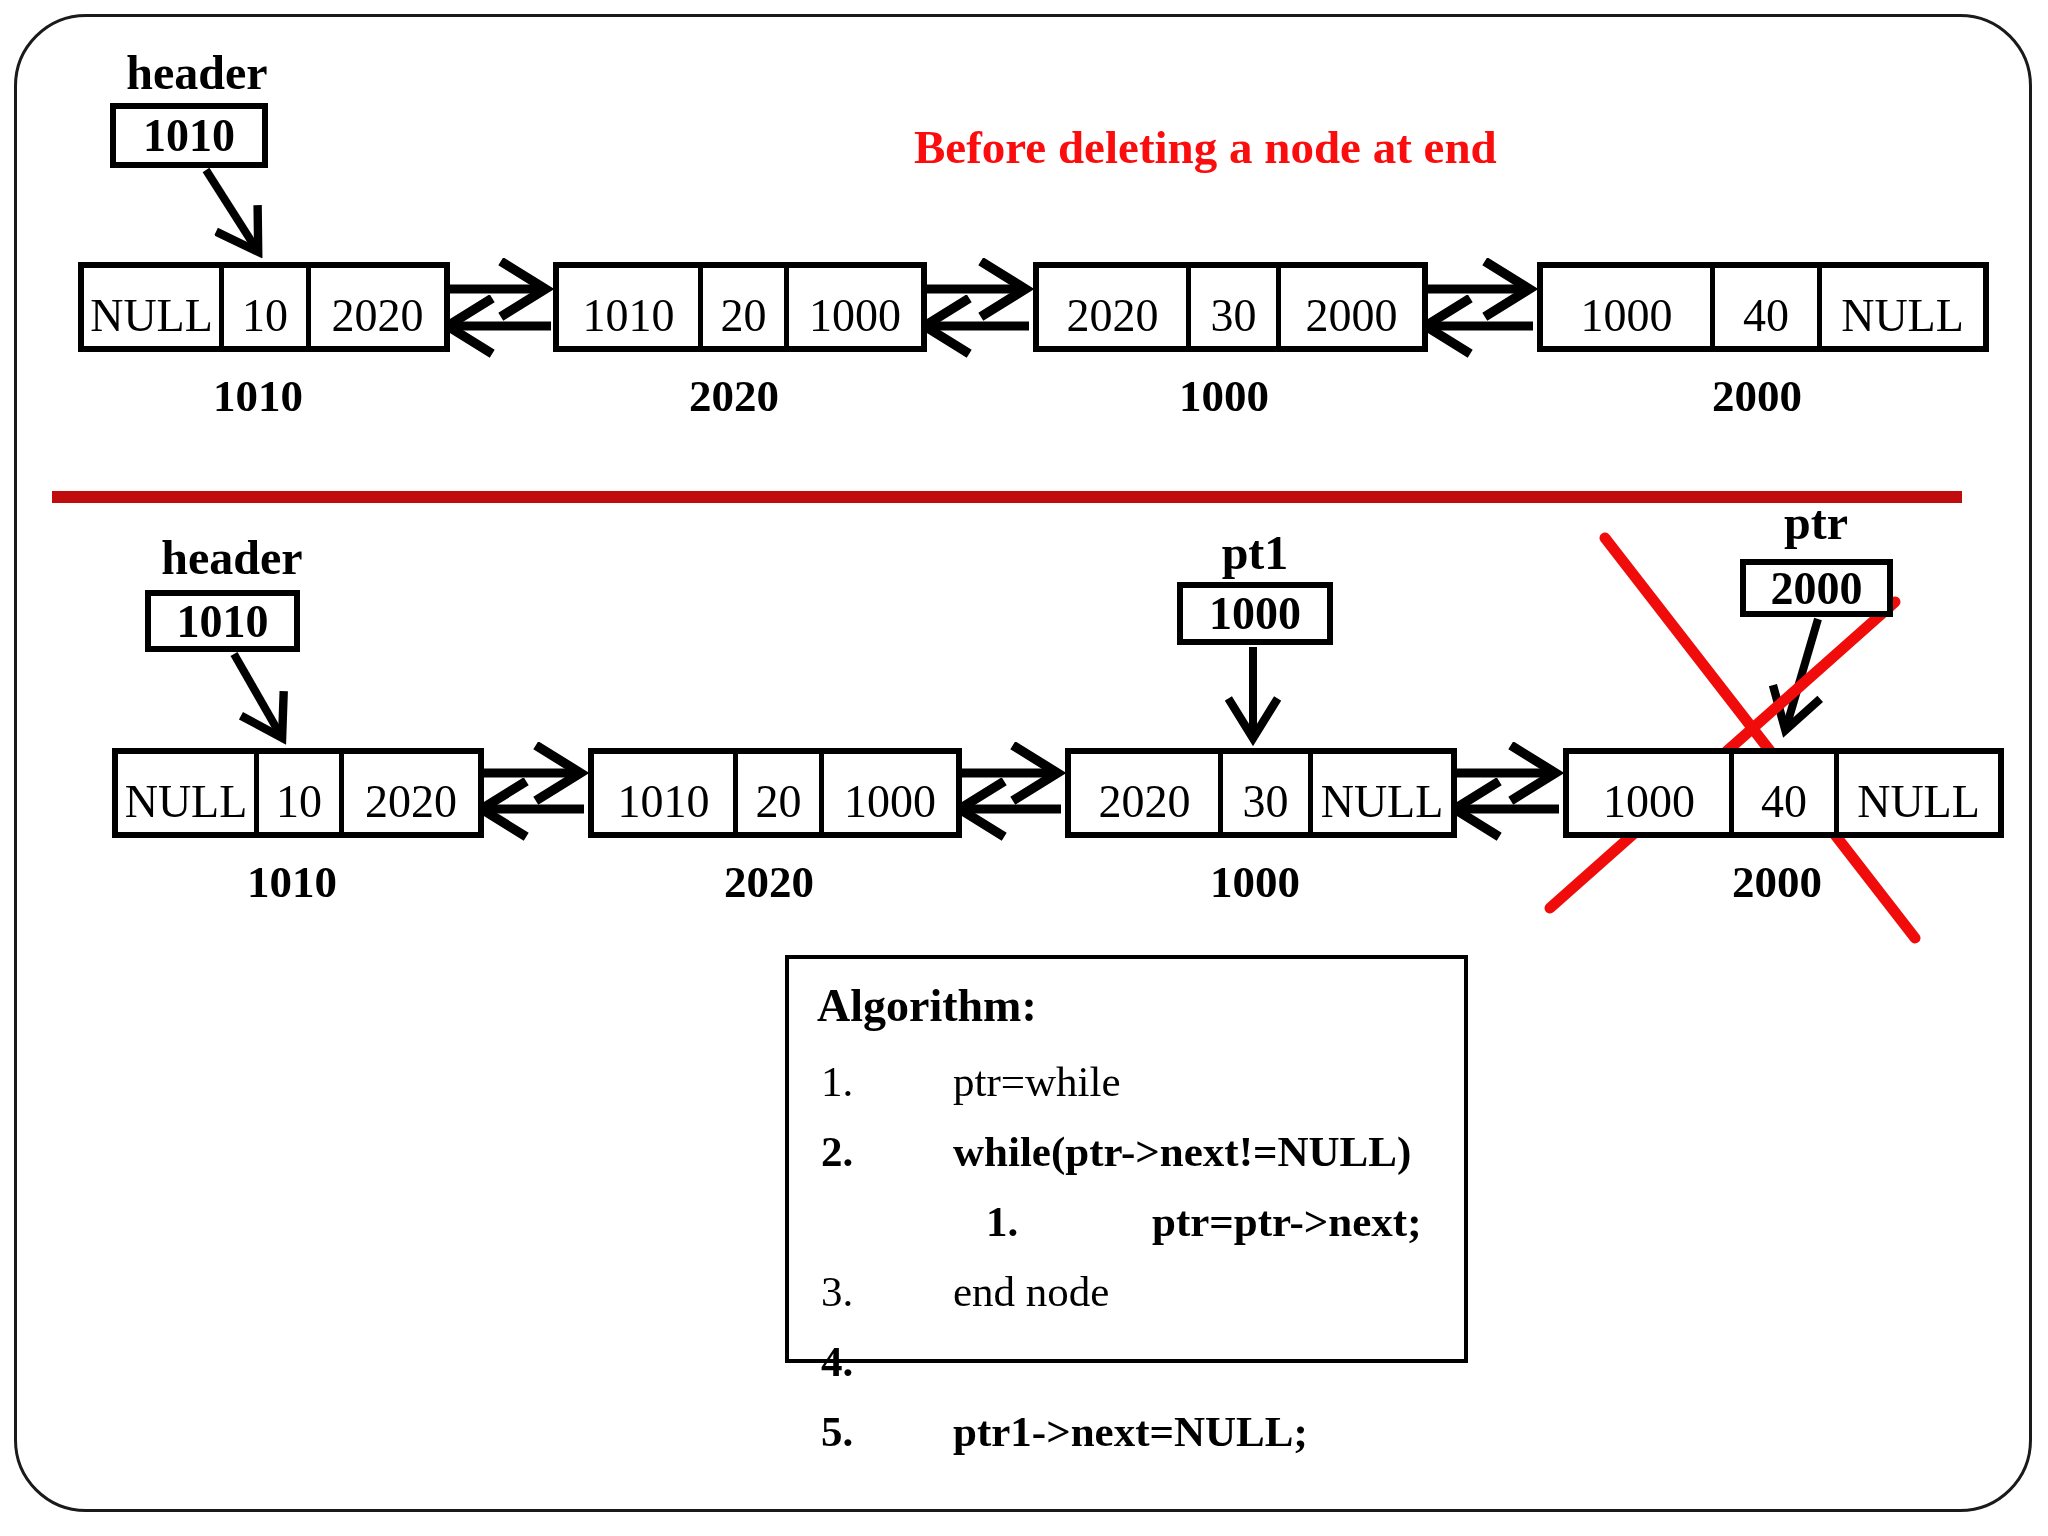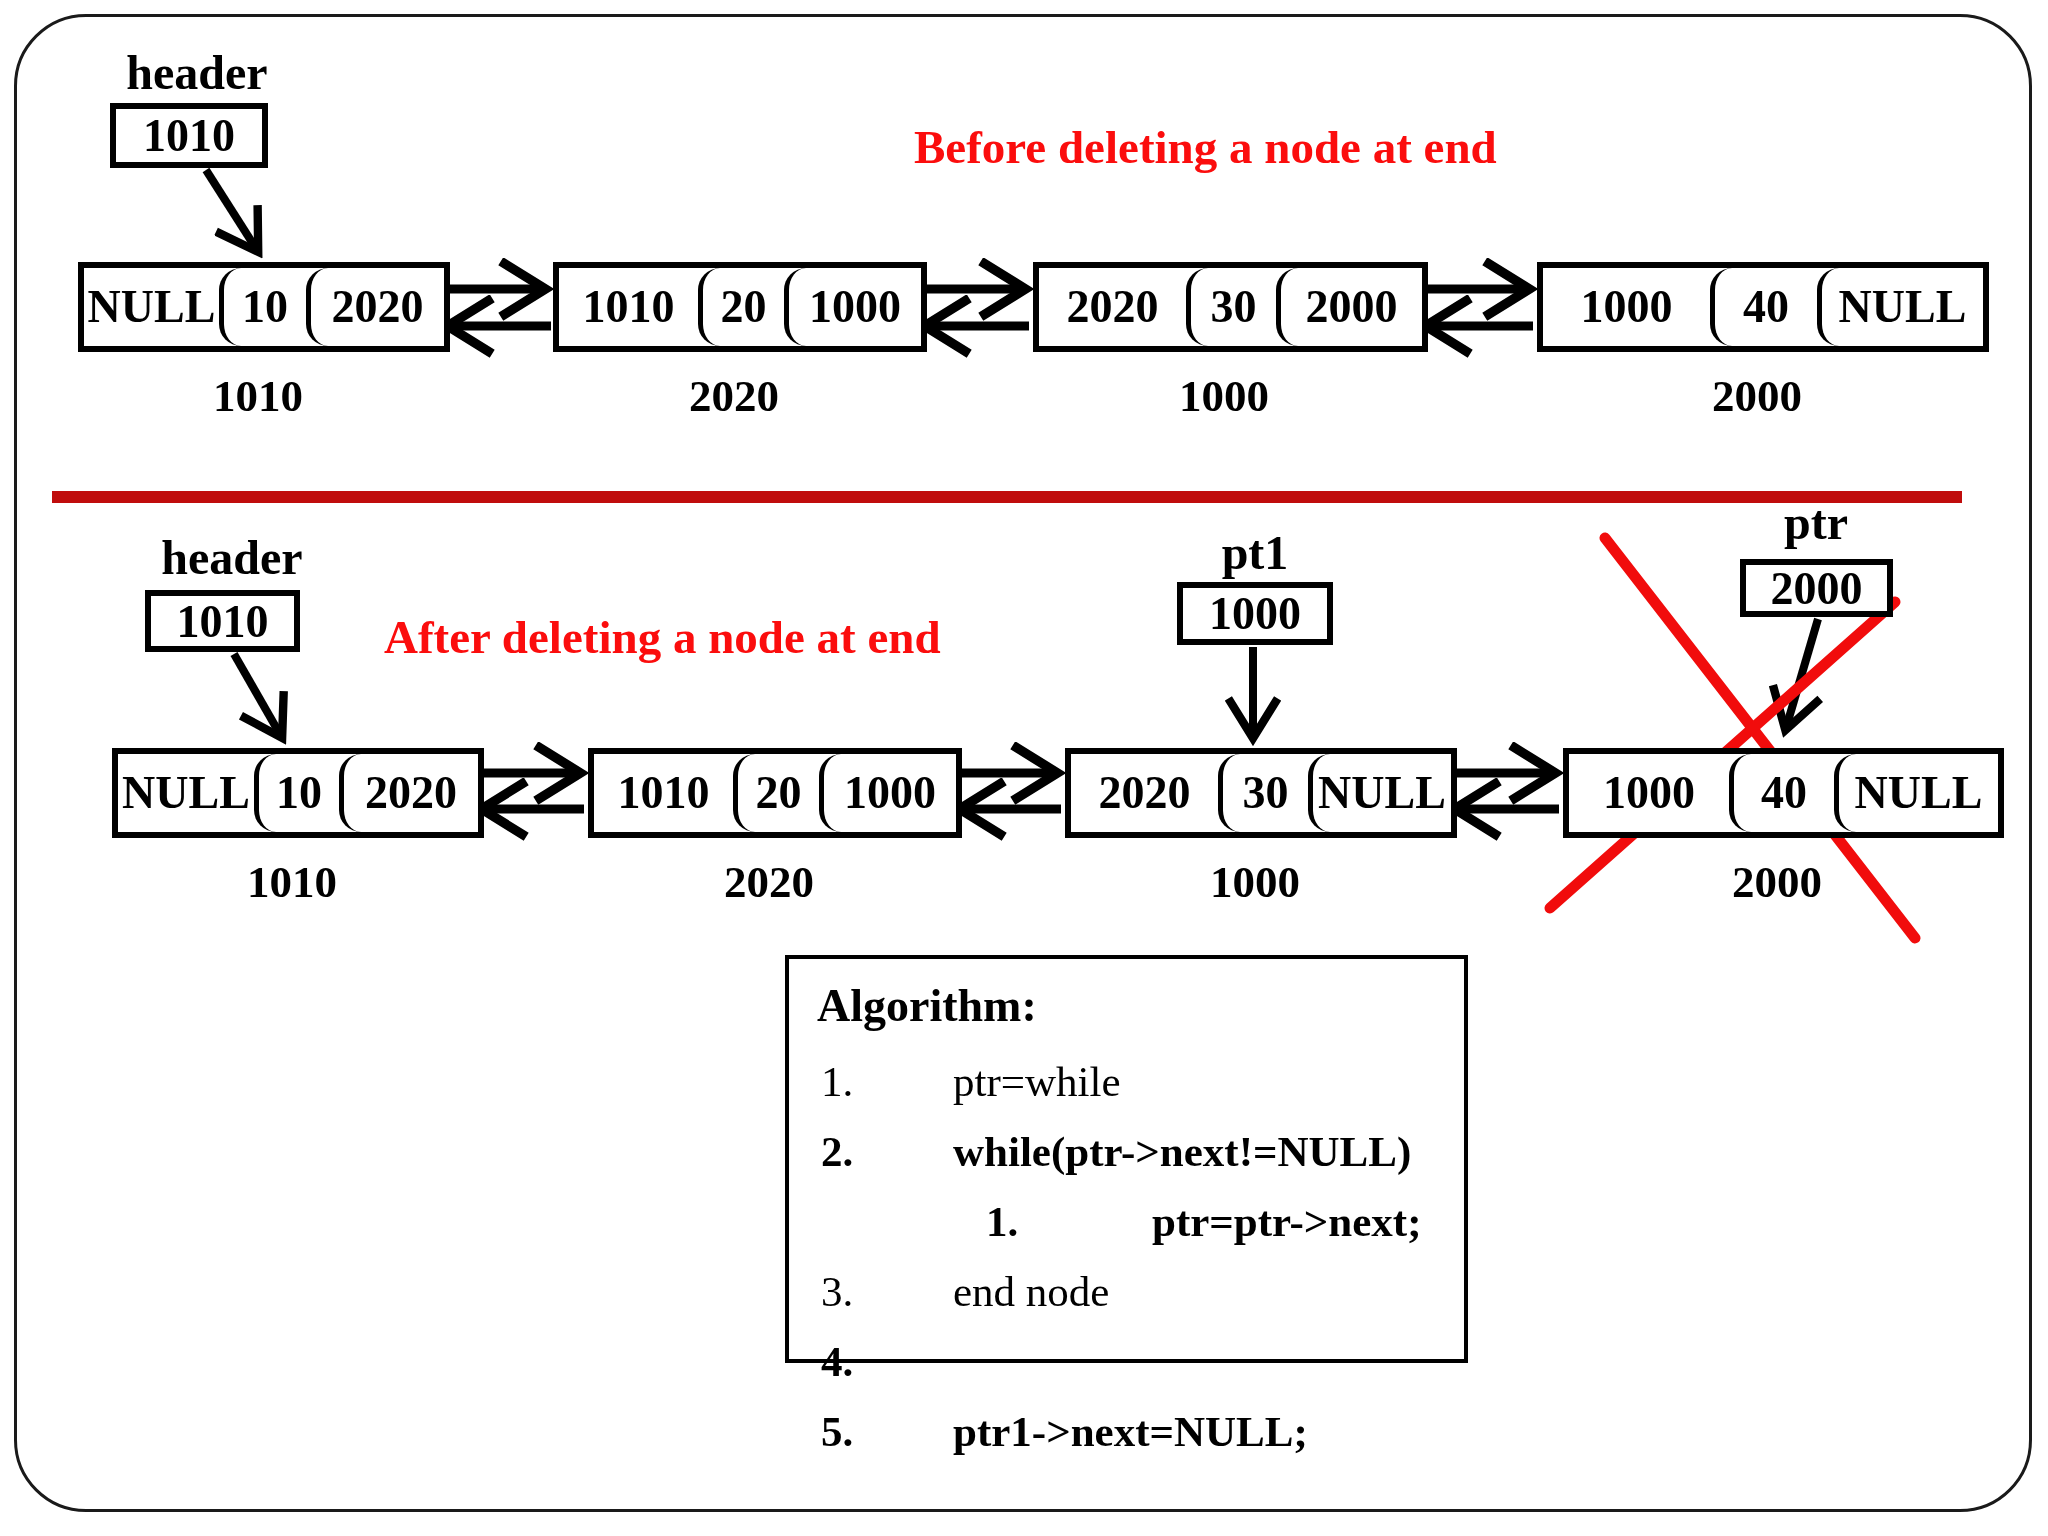--- a/index.html
+++ b/index.html
@@ -23,23 +23,22 @@
     display:flex;align-items:center;justify-content:center;
     font-weight:bold;font-size:46px;background:#fff;
   }
   .title{position:absolute;color:var(--c-title);font-weight:bold;font-size:47px;white-space:nowrap;line-height:1.1;}
   .node{
     position:absolute;height:90px;border:6px solid var(--c-ink);box-sizing:border-box;
     display:flex;background:#fff;
   }
   .cell{
     display:flex;align-items:flex-end;justify-content:center;
-    font-weight:bold;font-size:46px;line-height:1;padding-bottom:16px;
+    font-weight:normal;font-size:46px;line-height:1;padding-bottom:7px;
     box-sizing:border-box;
-    border-radius:22px;
   }
   .cell + .cell{border-left:5px solid var(--c-ink);}
   .addr{position:absolute;font-weight:bold;font-size:45px;text-align:center;width:220px;line-height:1;}
   .algo{
     position:absolute;left:785px;top:955px;width:683px;height:408px;
     border:4px solid var(--c-ink);box-sizing:border-box;background:#fff;
   }
   .algo-title{position:absolute;left:28px;top:20px;font-weight:bold;font-size:46px;}
   .aline{position:absolute;left:0;width:100%;height:60px;font-size:43px;}
   .aline .num{position:absolute;left:32px;}
@@ -114,21 +113,20 @@
     <div class="cell" style="width:166px;">NULL</div>
   </div>
 
   <div class="addr" style="left:148px;top:374px;">1010</div>
   <div class="addr" style="left:624px;top:374px;">2020</div>
   <div class="addr" style="left:1114px;top:374px;">1000</div>
   <div class="addr" style="left:1647px;top:374px;">2000</div>
 
   <div class="lbl" style="left:132px;top:533px;">header</div>
   <div class="pbox" style="left:145px;top:590px;width:155px;height:62px;">1010</div>
-  <div class="title" style="left:384px;top:612px;">After deleting a node at end</div>
 
   <div class="lbl" style="left:1155px;top:528px;">pt1</div>
   <div class="pbox" style="left:1177px;top:582px;width:156px;height:63px;">1000</div>
 
   <div class="lbl" style="left:1716px;top:498px;">ptr</div>
   <div class="pbox" style="left:1740px;top:559px;width:153px;height:58px;">2000</div>
 
   <div class="node" style="left:112px;top:748px;">
     <div class="cell" style="width:136px;">NULL</div>
     <div class="cell" style="width:85px;">10</div>

